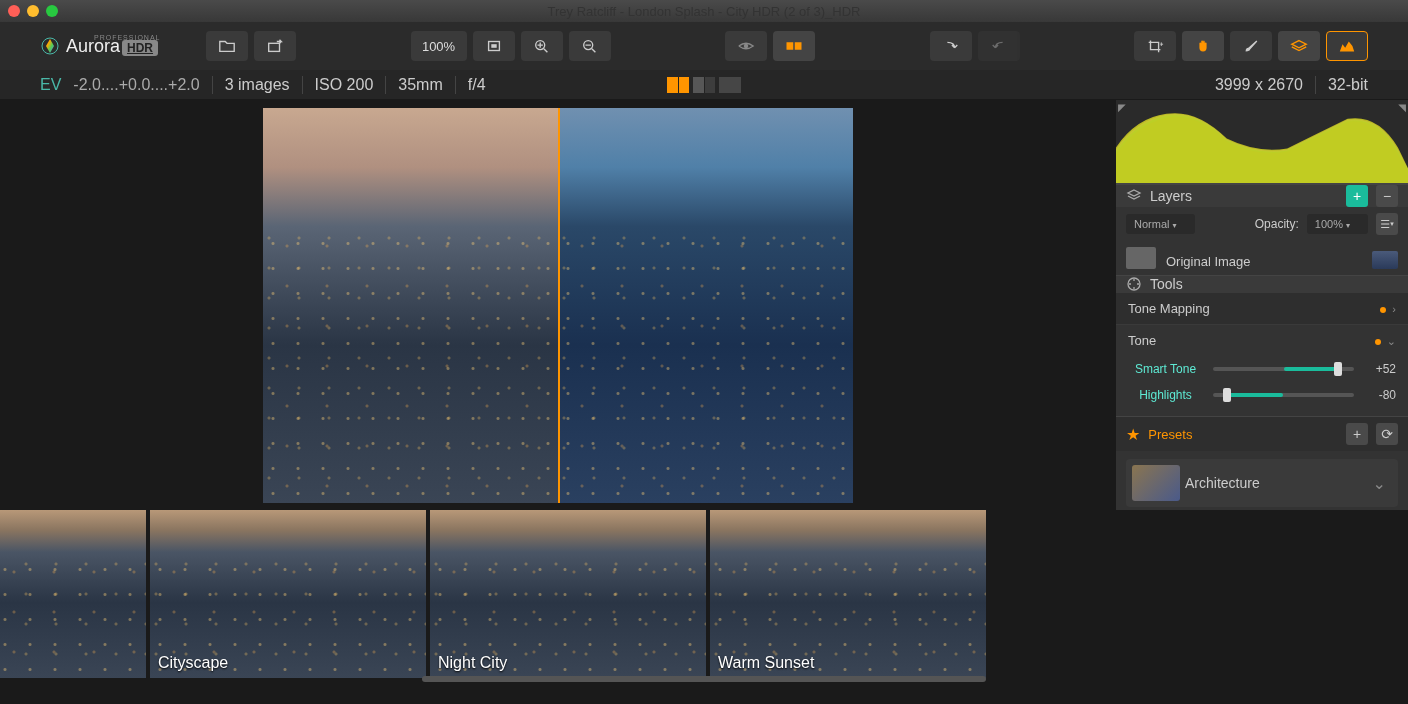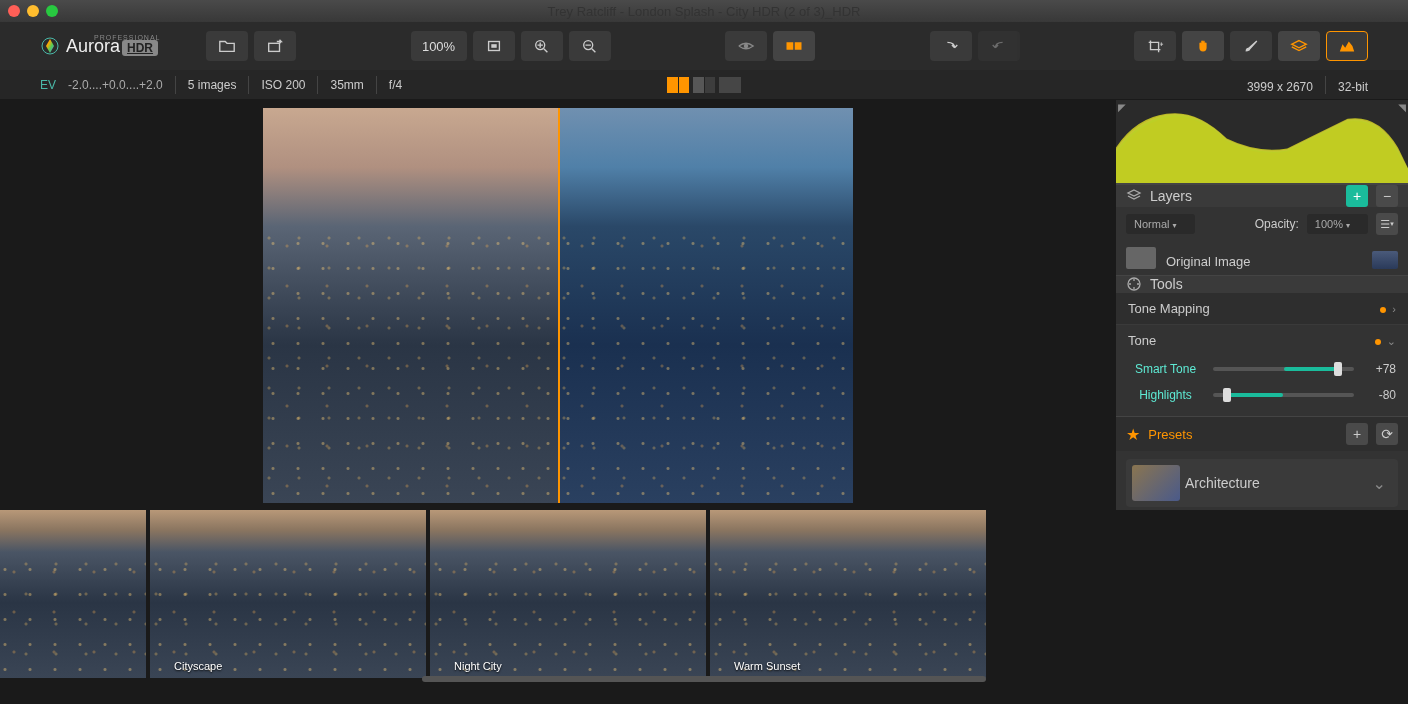--- a/index.html
+++ b/index.html
@@ -22,21 +22,21 @@
 .logo-hdr { font-size: 12px; background: #888; color: #222; padding: 1px 5px; border-radius: 3px; font-weight: bold; margin-left: 2px; text-decoration: underline; }
 .logo-pro { font-size: 7px; color: #888; position: absolute; top: -2px; left: 28px; letter-spacing: 1px; }
 .tb-btn { background: #3a3a3a; border: none; border-radius: 4px; height: 30px; min-width: 42px; display: flex; align-items: center; justify-content: center; cursor: pointer; color: #ccc; }
 .tb-btn.active { background: #444; color: #ff9500; }
 .tb-btn.orange-border { border: 1px solid #ff9500; background: #3a3a3a; }
 .zoom-text { font-size: 13px; color: #ddd; padding: 0 6px; }
 .toolbar-group { display: flex; gap: 6px; }
 .spacer { flex: 1; }
 
 
-.info-bar { height: 30px; background: #262626; display: flex; align-items: center; padding: 0 40px; font-size: 12px; gap: 12px; border-bottom: 1px solid #1a1a1a; }
+.info-bar { height: 30px; background: #262626; display: flex; align-items: center; padding: 0 40px; font-size: 16px; gap: 12px; border-bottom: 1px solid #1a1a1a; }
 .ev-label { color: #4ab8a8; }
 .info-sep { width: 1px; height: 18px; background: #444; }
 .info-right { margin-left: auto; display: flex; gap: 12px; align-items: flex-end; }
 .compare-icons { display: flex; gap: 4px; position: absolute; left: 50%; transform: translateX(-50%); }
 .compare-ic { width: 22px; height: 16px; background: #444; border-radius: 2px; display: flex; }
 .compare-ic.active .half { background: #ff9500; }
 .compare-ic .half { flex: 1; border-right: 1px solid #222; }
 .compare-ic .half:last-child { border-right: none; }
 
 
@@ -86,21 +86,21 @@
 .preset-category { margin: 8px 10px; background: #3a3a3a; border-radius: 4px; display: flex; align-items: center; padding: 6px; gap: 5px; }
 .cat-thumb { width: 48px; height: 36px; background: linear-gradient(135deg, #8a7550, #4a5a8a); border-radius: 3px; }
 .cat-name { flex: 1; font-size: 14px; }
 .cat-chev { color: #888; margin-right: 6px; }
 
 
 .preset-strip { height: 172px; background: #1a1a1a; display: flex; gap: 4px; padding: 0 0 4px 0; overflow: hidden; position: relative; }
 .preset-item { width: 276px; height: 168px; position: relative; background: linear-gradient(180deg, #b89878 0%, #8a7560 12%, #4a5565 25%, #2a3545 55%, #3a4555 100%); flex-shrink: 0; }
 .preset-item.selected { outline: 2px solid #ff9500; outline-offset: -2px; }
 .preset-item .city-lights { height: 75%; }
-.preset-label { position: absolute; bottom: 6px; left: 24px; font-size: 11px; color: #fff; text-shadow: 0 1px 2px #000; }
+.preset-label { position: absolute; bottom: 6px; left: 8px; font-size: 16px; color: #fff; text-shadow: 0 1px 2px #000; }
 
 .scrollbar-bottom { position: absolute; bottom: 0; left: 30%; width: 40%; height: 6px; background: #555; border-radius: 3px; }
 
 svg { display: block; }
 .icon-sm { width: 18px; height: 16px; }
 </style>
 </head>
 <body>
 
 <div class="title-bar">
@@ -235,21 +235,21 @@
           <path d="M2 14 L5 6 L8 10 L12 3 L16 8 L18 14 Z" fill="#ff9500"></path>
         </svg>
       </button>
   </div>
 </div>
 
 <div class="info-bar">
   <span class="ev-label">EV</span>
   <span style="color:#aaa">-2.0....+0.0....+2.0</span>
   <div class="info-sep"></div>
-  <span>5 images</span>
+  <span>3 images</span>
   <div class="info-sep"></div>
   <span>ISO 200</span>
   <div class="info-sep"></div>
   <span>35mm</span>
   <div class="info-sep"></div>
   <span>f/4</span>
 
   <div class="compare-icons">
     <div class="compare-ic active">
         <div class="half"></div>
@@ -337,21 +337,21 @@
           <span>Tone</span>
           <span><span class="tool-dot"></span><span class="tool-chev">⌄</span></span>
         </div>
 
         <div class="slider-row">
           <span class="slider-label">Smart Tone</span>
           <div class="slider-track">
             <div class="slider-fill" style="left:50%;width:39%"></div>
             <div class="slider-thumb" style="left:89%"></div>
           </div>
-          <span class="slider-val">+78</span>
+          <span class="slider-val">+52</span>
         </div>
 
         <div class="slider-row">
           <span class="slider-label">Highlights</span>
           <div class="slider-track">
             <div class="slider-fill" style="left:10%;width:40%"></div>
             <div class="slider-thumb" style="left:10%"></div>
           </div>
           <span class="slider-val">-80</span>
         </div>

